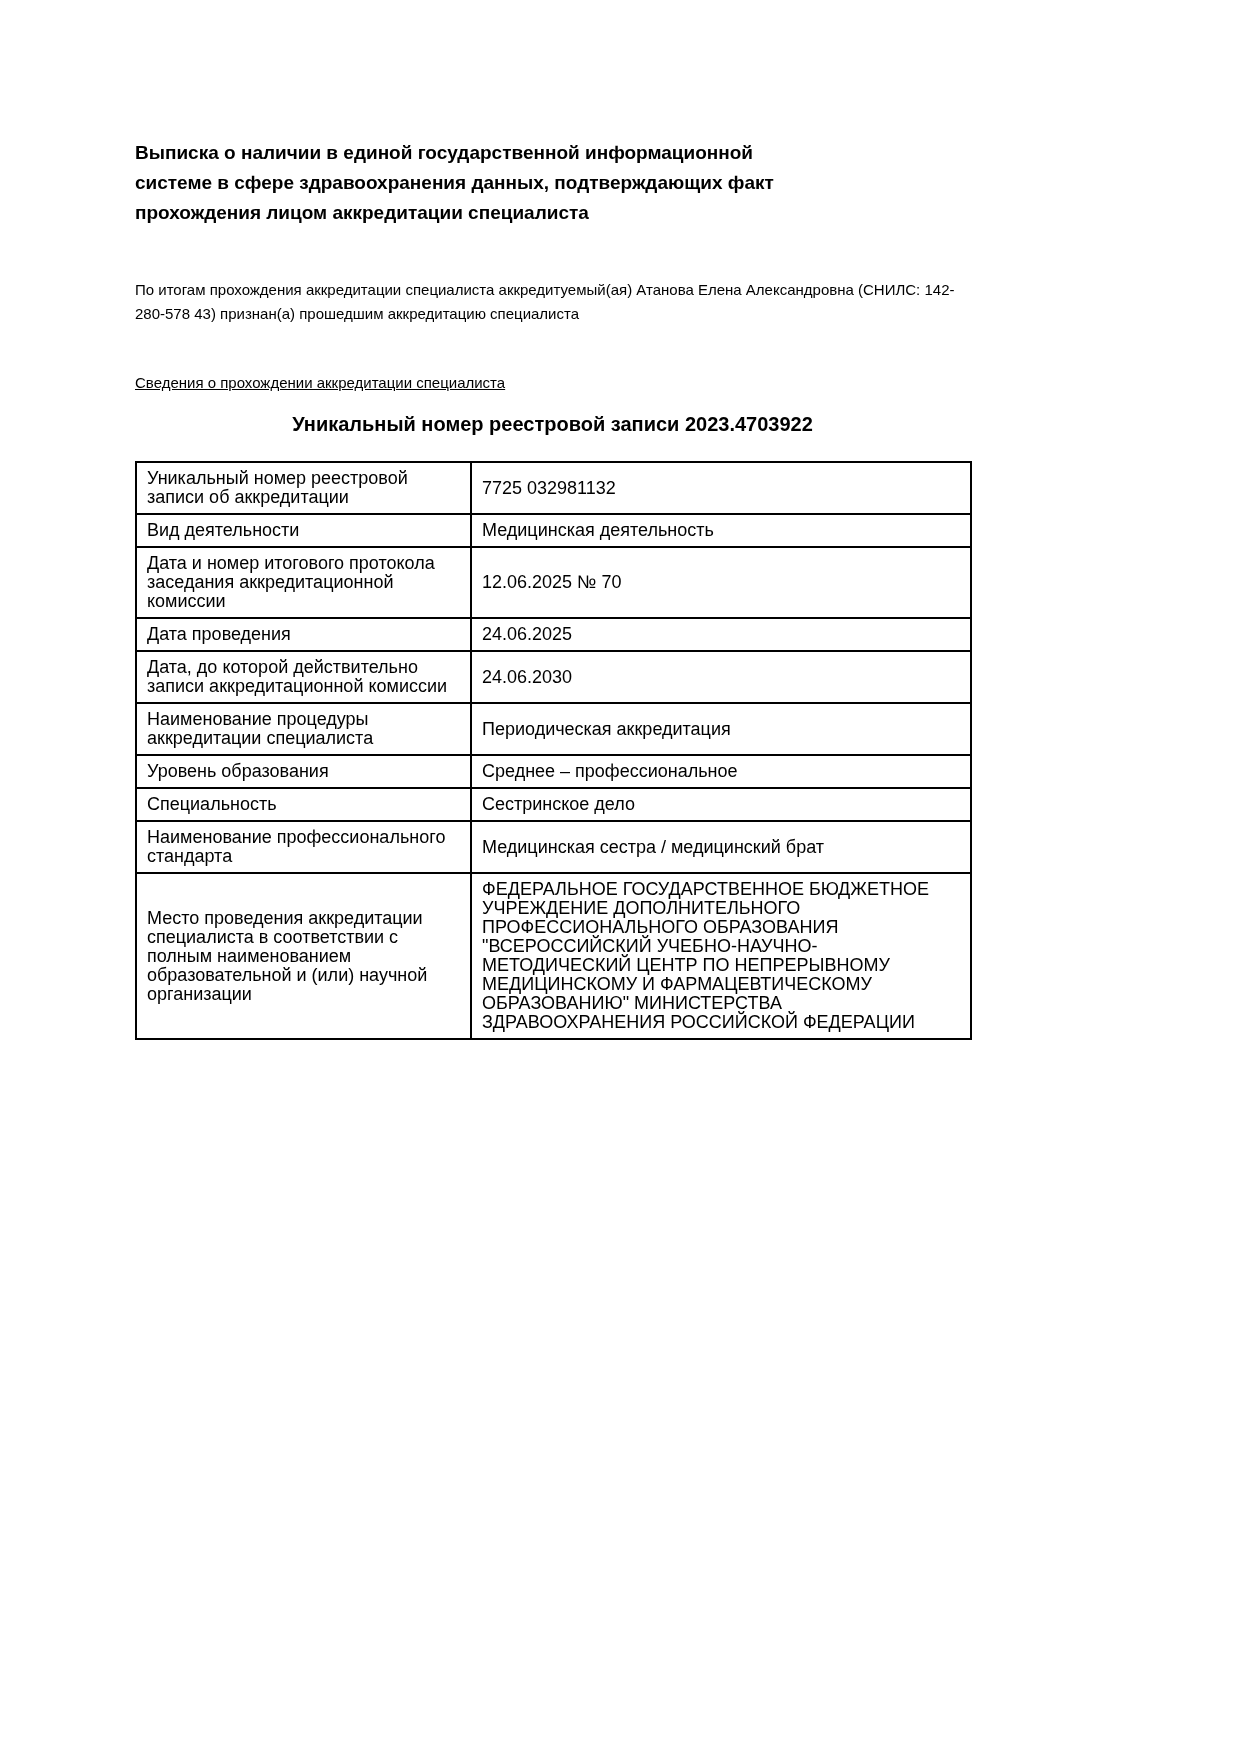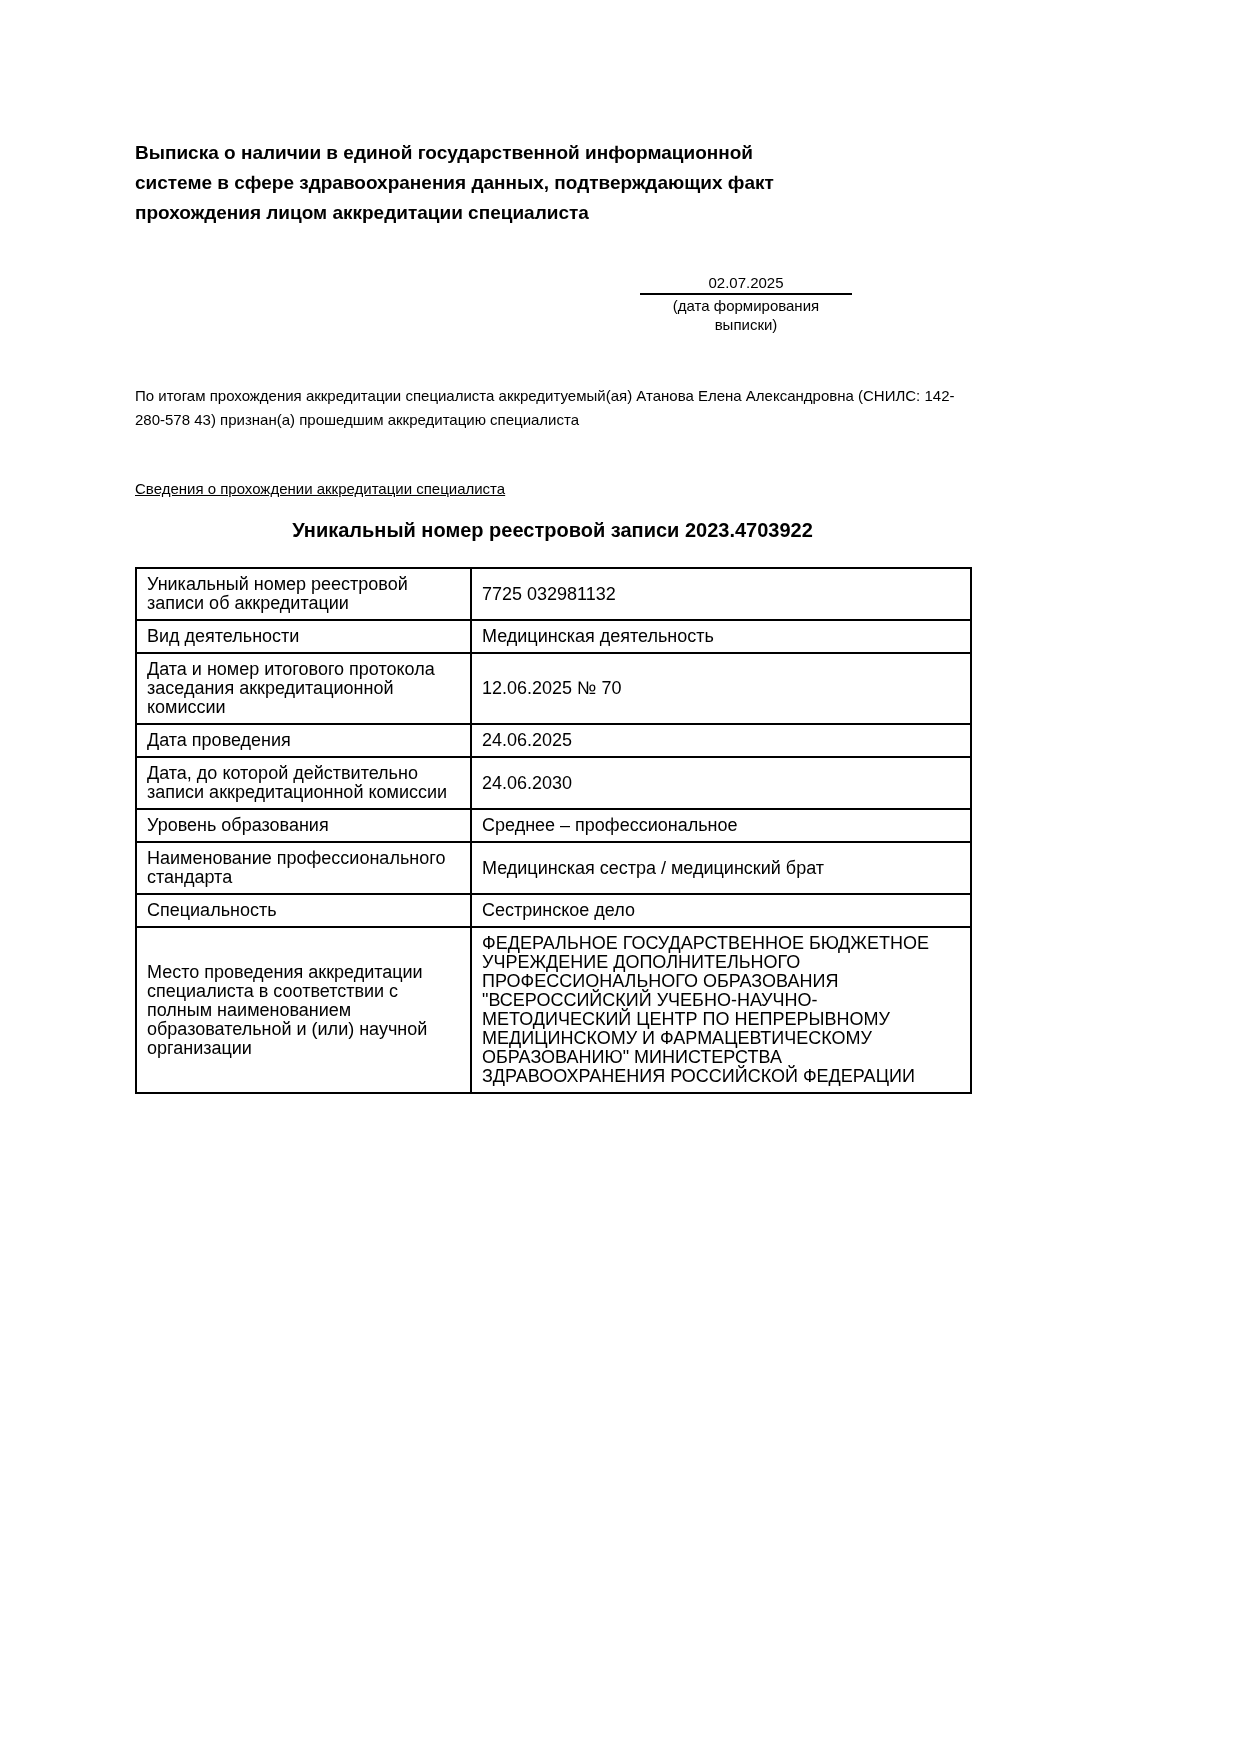--- a/index.html
+++ b/index.html
@@ -88,24 +88,20 @@
 
 <div class="page">
   <div class="content">
 
     <div class="doc-title">
       <div>Выписка о наличии в единой государственной информационной</div>
       <div>системе в сфере здравоохранения данных, подтверждающих факт</div>
       <div>прохождения лицом аккредитации специалиста</div>
     </div>
 
-    <div class="date-block">
-      <span class="date-value">02.07.2025</span>
-      <span class="date-caption">(дата формирования выписки)</span>
-    </div>
 
     <div class="intro-paragraph">По итогам прохождения аккредитации специалиста аккредитуемый(ая) Атанова Елена Александровна (СНИЛС: 142-280-578 43) признан(а) прошедшим аккредитацию специалиста</div>
 
     <div class="section-heading">Сведения о прохождении аккредитации специалиста</div>
 
     <div class="registry-heading">Уникальный номер реестровой записи 2023.4703922</div>
 
     <table class="acc-table">
       <colgroup>
           <col class="c-label">
@@ -125,31 +121,35 @@
           <td>12.06.2025 № 70</td>
         </tr>
         <tr class="h-short">
           <td>Дата проведения</td>
           <td>24.06.2025</td>
         </tr>
         <tr class="h-tall">
           <td>Дата, до которой действительно записи аккредитационной комиссии</td>
           <td>24.06.2030</td>
         </tr>
+        <tr class="h-tall">
+          <td>Наименование процедуры аккредитации специалиста</td>
+          <td>Периодическая аккредитация</td>
+        </tr>
         <tr class="h-short">
           <td>Уровень образования</td>
           <td>Среднее – профессиональное</td>
         </tr>
         <tr class="h-short">
+          <td>Специальность</td>
+          <td>Сестринское дело</td>
+        </tr>
+        <tr class="h-short">
           <td>Наименование профессионального стандарта</td>
           <td>Медицинская сестра / медицинский брат</td>
-        </tr>
-        <tr class="h-short">
-          <td>Специальность</td>
-          <td>Сестринское дело</td>
         </tr>
         <tr class="h-big">
           <td>Место проведения аккредитации специалиста в соответствии с полным наименованием образовательной и (или) научной организации</td>
           <td>ФЕДЕРАЛЬНОЕ ГОСУДАРСТВЕННОЕ БЮДЖЕТНОЕ УЧРЕЖДЕНИЕ ДОПОЛНИТЕЛЬНОГО ПРОФЕССИОНАЛЬНОГО ОБРАЗОВАНИЯ "ВСЕРОССИЙСКИЙ УЧЕБНО-НАУЧНО-МЕТОДИЧЕСКИЙ ЦЕНТР ПО НЕПРЕРЫВНОМУ МЕДИЦИНСКОМУ И ФАРМАЦЕВТИЧЕСКОМУ ОБРАЗОВАНИЮ" МИНИСТЕРСТВА ЗДРАВООХРАНЕНИЯ РОССИЙСКОЙ ФЕДЕРАЦИИ</td>
         </tr>
       </tbody>
     </table>
 
   </div>
 </div>

